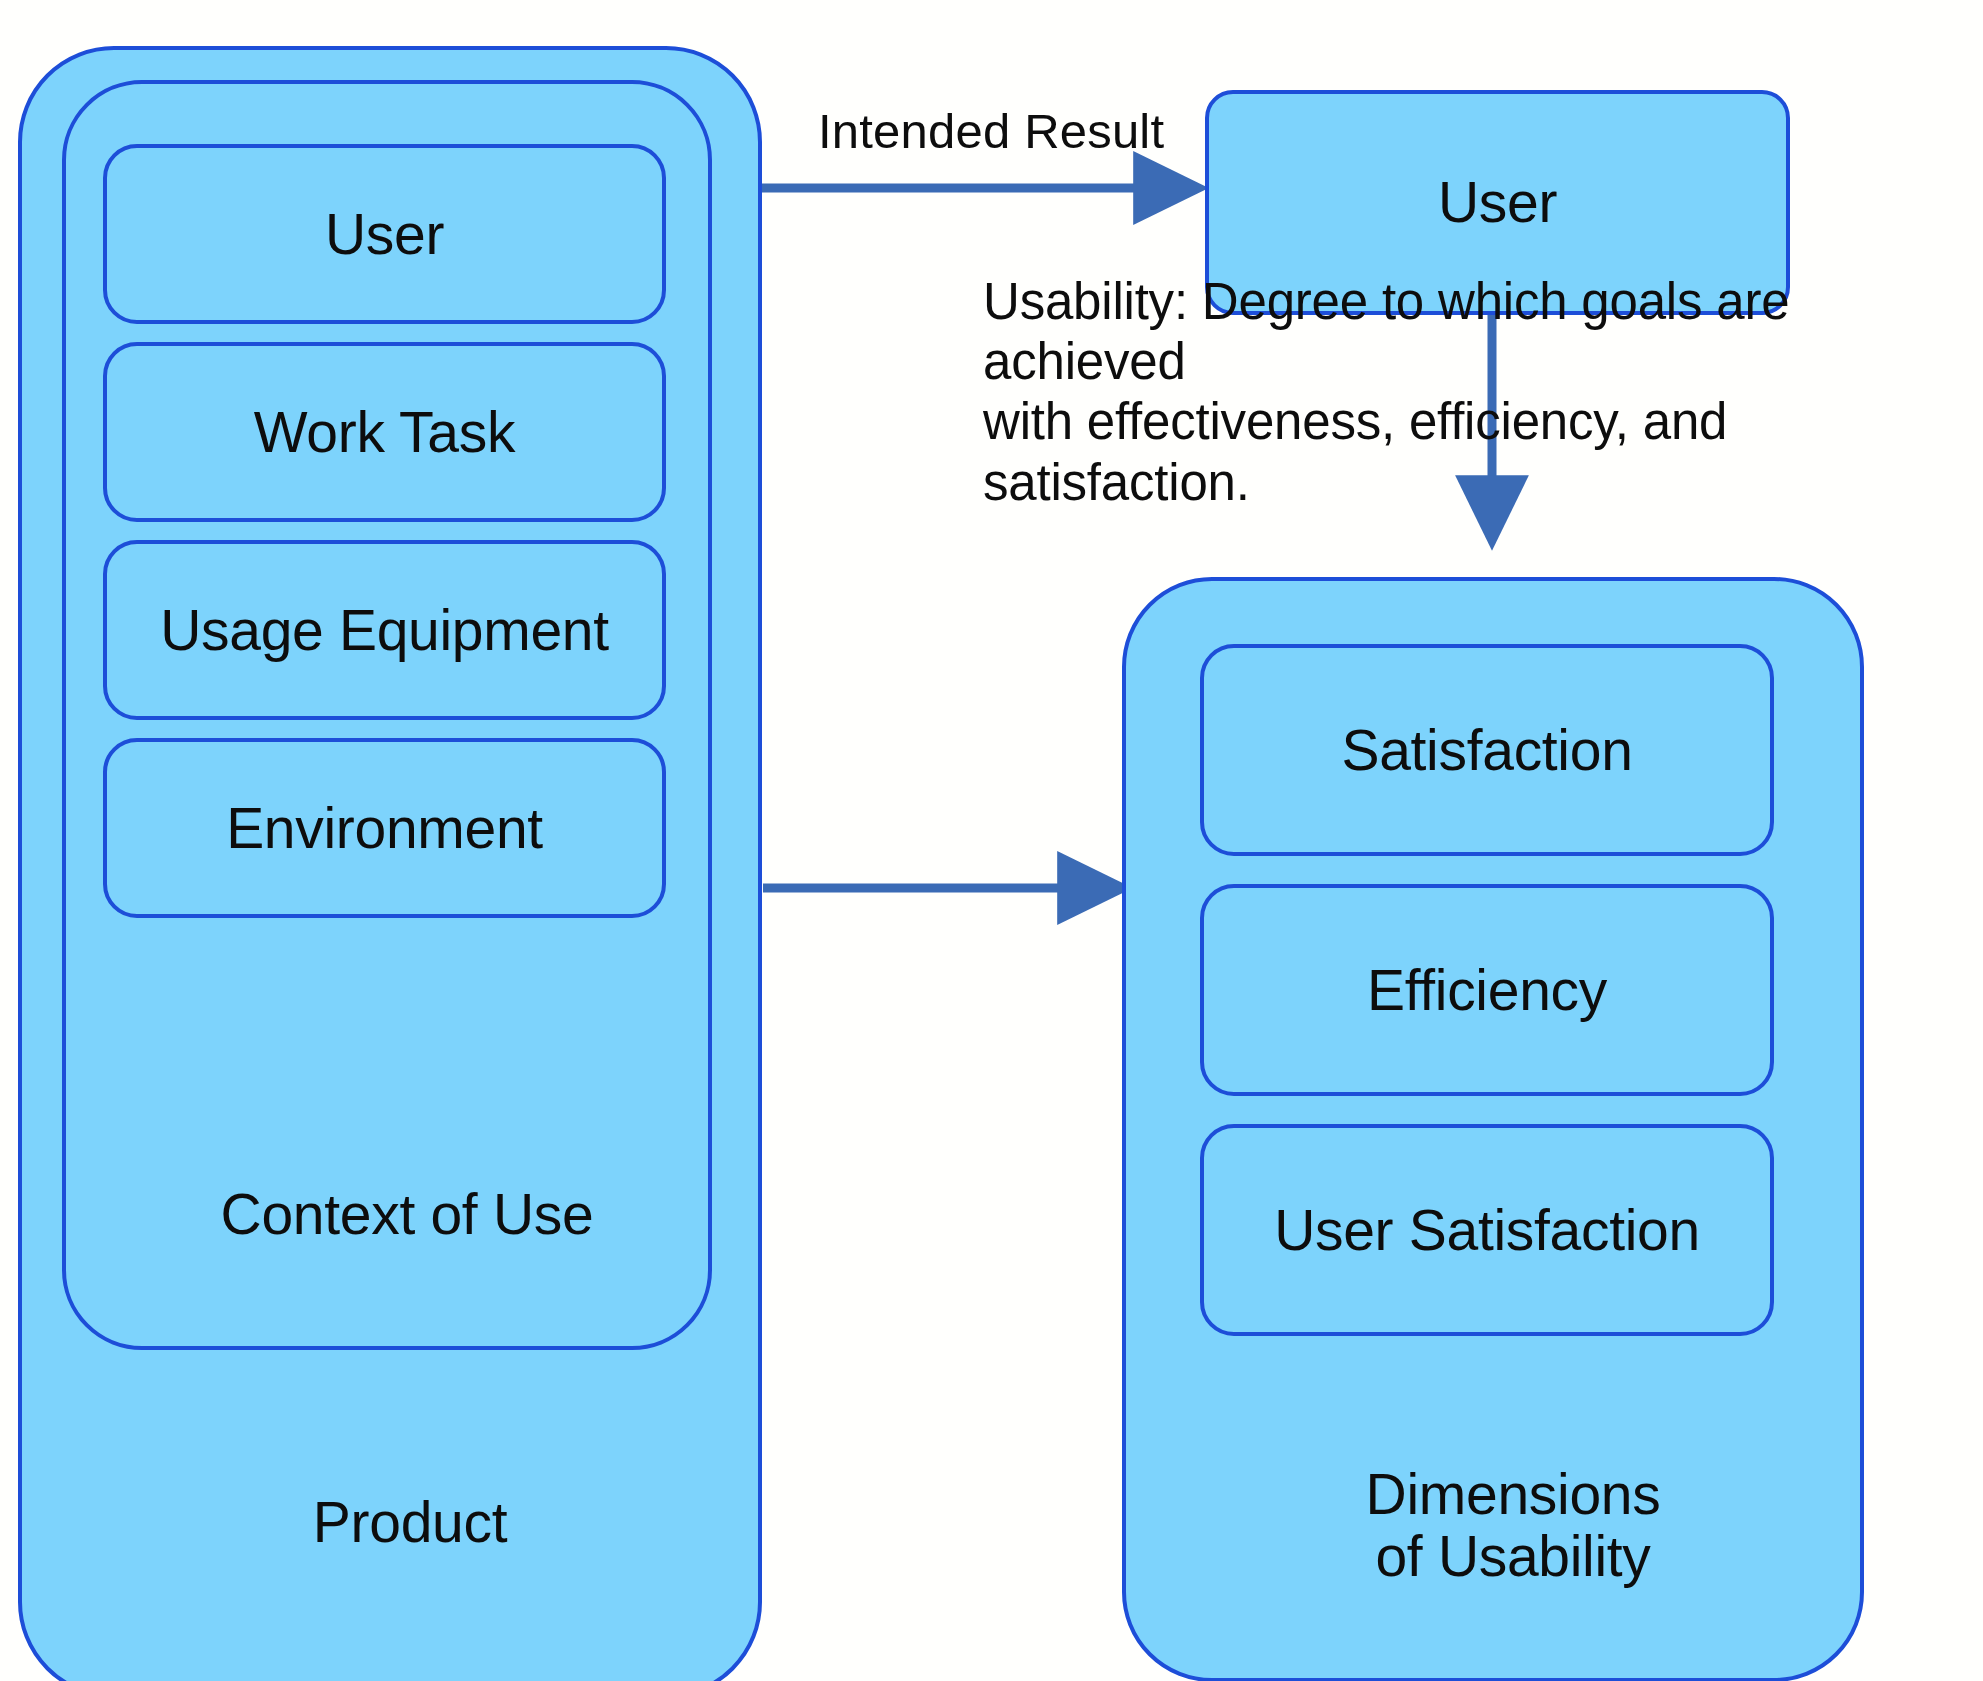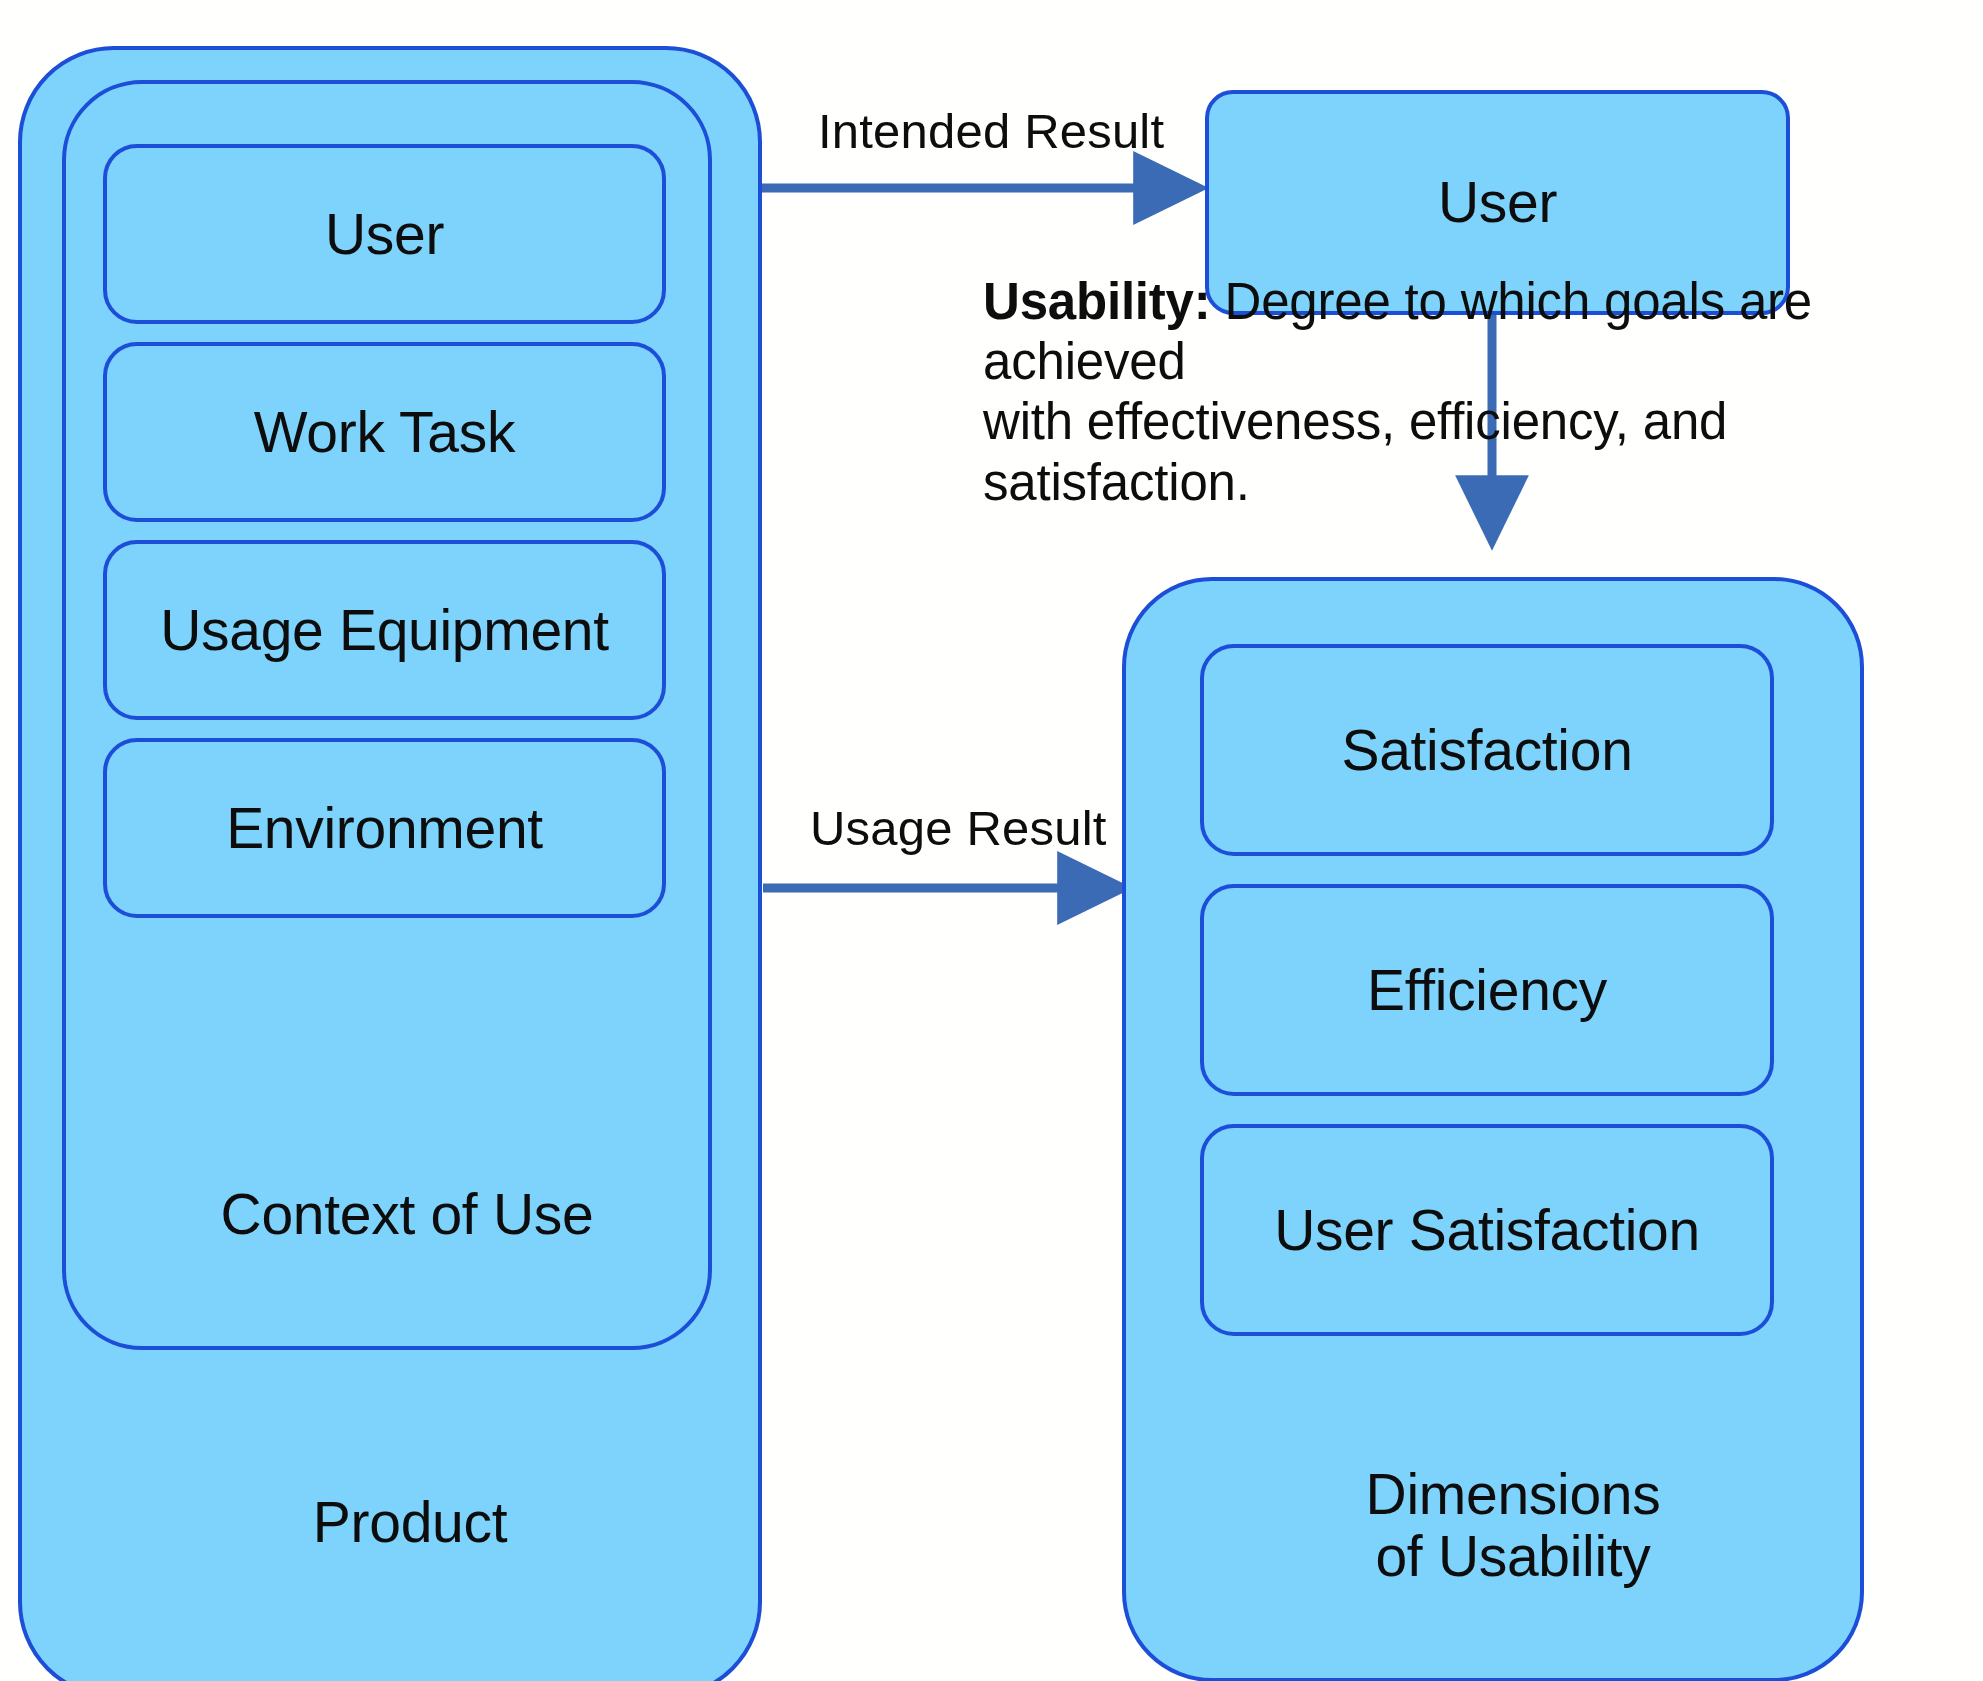--- a/index.html
+++ b/index.html
@@ -68,21 +68,21 @@
     position: absolute;
     left: 983px;
     top: 272px;
     width: 1000px;
     color: #0d0d0d;
     font-size: 51px;
     line-height: 1.18;
     letter-spacing: -0.2px;
   }
   #usability-note .term {
-    font-weight: bold;
+    font-weight: normal;
   }
 </style>
 </head>
 <body>
 
 <div id="canvas">
 
   <svg class="layer" viewBox="0 0 1983 1681" preserveAspectRatio="none">
     <defs>
       <marker id="arrow-right" markerWidth="9" markerHeight="9" refX="7.2" refY="4.5" orient="auto" markerUnits="strokeWidth">
@@ -152,20 +152,19 @@
   <div class="box" style="left:1200px; top:852px; width:574px; height:212px; border-radius:34px;">
     <span class="box-label">Efficiency</span>
   </div>
 
   <div class="box" style="left:1200px; top:1092px; width:574px; height:212px; border-radius:34px;">
     <span class="box-label">User Satisfaction</span>
   </div>
 
   <div class="edge-label" style="left:818px; top:103px;">Intended Result</div>
 
-  <div class="edge-label" style="left:810px; top:800px;">Usage Result</div>
 
   <div id="usability-note">
     <span class="term">Usability:</span><span> Degree to which goals are achieved</span><br>
     <span>with effectiveness, efficiency, and satisfaction.</span>
   </div>
 
 </div>
 
 </body></html>

